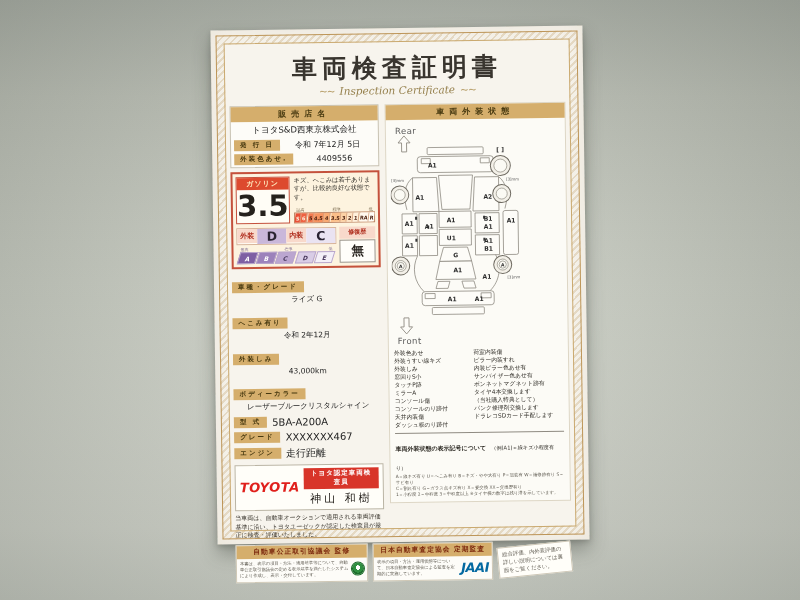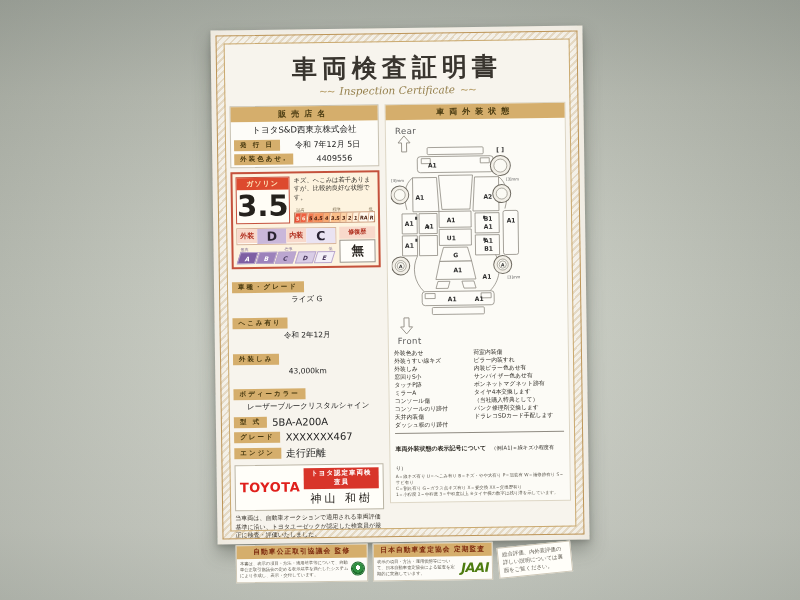--- a/index.html
+++ b/index.html
@@ -73,21 +73,21 @@
   .repair-val{flex:1;border:1px solid #9a948a;background:#fffefa;font-size:12.5px;font-weight:bold;color:#25211c;display:flex;align-items:center;justify-content:center;margin-top:1px;}
 
   .details{margin-top:5px;}
   .det-stack{margin-bottom:2px;}
   .det-stack .pill{display:inline-block;}
   .det-stack .det-val{text-align:center;font-size:7.5px;color:#222;padding:2px 0 3px;}
   .det-inline{display:flex;align-items:center;gap:5px;margin-bottom:4px;}
   .det-inline .det-val{font-size:10px;color:#222;}
 
   .inspector-box{border:1px solid #bab4a4;background:#fffef9;display:flex;align-items:center;padding:3px 4px;gap:4px;}
-  .toyota{font-size:13px;font-weight:bold;color:#e0201c;letter-spacing:0.5px;}
+  .toyota{font-size:13px;font-weight:bold;font-style:italic;color:#e0201c;letter-spacing:0.5px;}
   .insp-right{flex:1;text-align:center;}
   .insp-badge{display:inline-block;background:#d8352a;color:#fff;font-size:6.5px;font-weight:bold;padding:1.5px 4px;letter-spacing:1px;}
   .insp-name{font-size:11px;color:#25211c;margin-top:2px;letter-spacing:3px;}
   .disclaimer{font-size:6px;color:#3a362e;line-height:1.45;margin-top:3px;}
 
   .diagram{padding:2px 0 0 4px;}
   .diagram svg{display:block;}
   .diagram text{font-family:"DejaVu Sans",sans-serif;font-size:6px;font-weight:bold;fill:#2a2a2a;text-anchor:middle;}
   .diagram text.tiny{font-size:3.8px;font-weight:normal;fill:#555;}
   .diagram text.dir{font-size:8.5px;font-weight:normal;fill:#5a5a5a;text-anchor:start;letter-spacing:0.5px;}
@@ -109,21 +109,21 @@
   .sym-line{font-size:4.4px;color:#5e5a50;line-height:1.4;}
 
   .footer{display:flex;gap:5px;margin-top:5px;align-items:stretch;}
   .fbox{background:#fdfcf8;border:1px solid #cfc8b6;}
   .fbox .tanbar{letter-spacing:1px;font-size:6.8px;color:#7d2a0e;padding:1.5px 0;}
   .fbody{display:flex;align-items:center;gap:3px;padding:2px 3px;}
   .ftext{font-size:4.3px;color:#5e5a50;line-height:1.45;flex:1;}
   .fair{width:130px;}
   .jaai{width:118px;}
   .emblem{width:12px;height:12px;border-radius:50%;background:radial-gradient(circle at 50% 42%,#ffffff 0 2.2px,#2f8f3f 2.3px 5px,#1d6e2c 5px);box-shadow:0 0 0 1px #1d6e2c;flex:0 0 auto;}
-  .jaai-logo{font-size:13px;font-weight:bold;font-style:italic;color:#4d7c0f;letter-spacing:-0.5px;flex:0 0 auto;}
+  .jaai-logo{font-size:13px;font-weight:bold;font-style:italic;color:#0369a1;letter-spacing:-0.5px;flex:0 0 auto;}
   .back-note{flex:1;align-self:center;background:#fffef9;border:1px solid #ccc5b4;font-size:5.4px;color:#5e5a50;line-height:1.45;padding:3px 4px;transform:rotate(-5deg);}
 </style>
 </head>
 <body>
 
 <div class="photo">
   <div class="paper">
     <div class="ring"></div>
     <div class="ring-mask"></div>
     <div class="frame-outer"></div>

